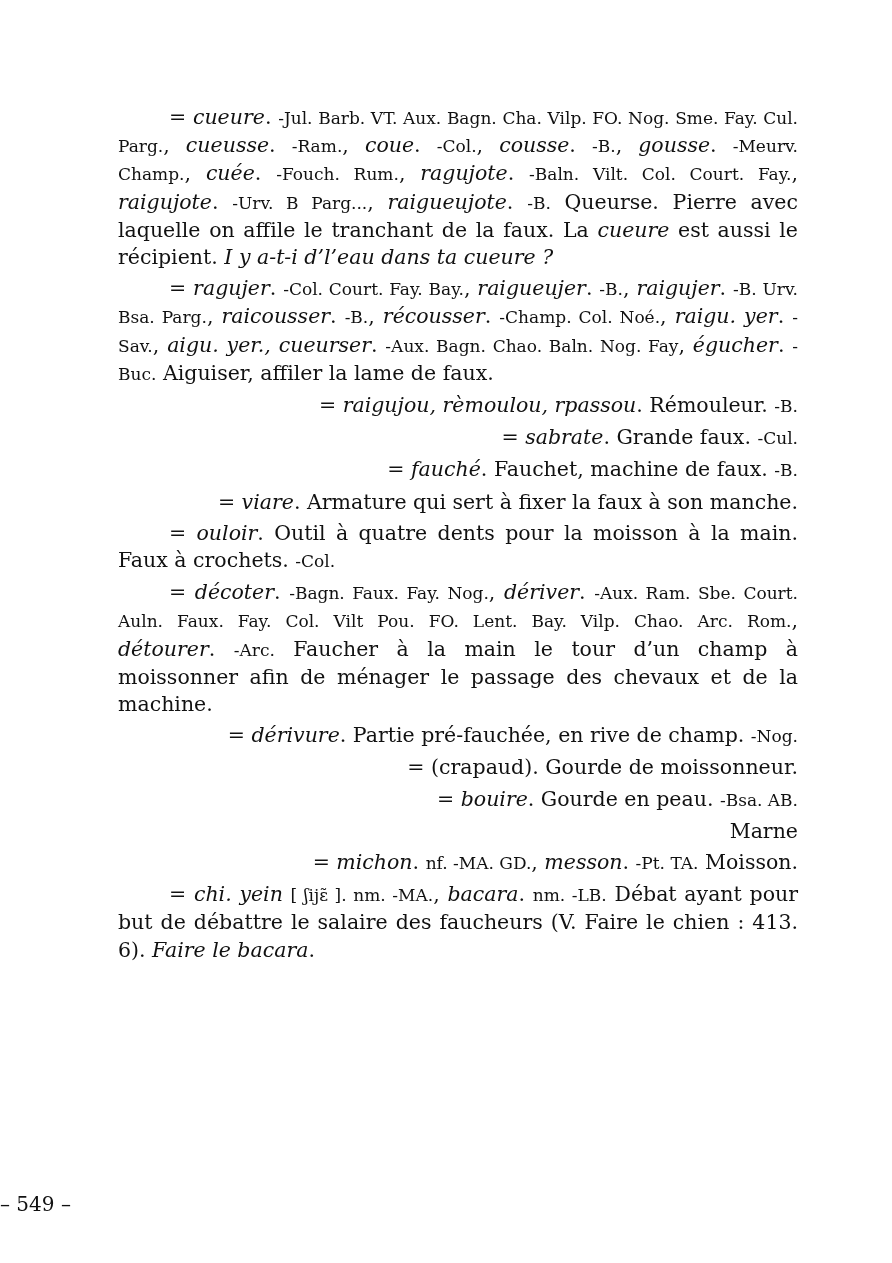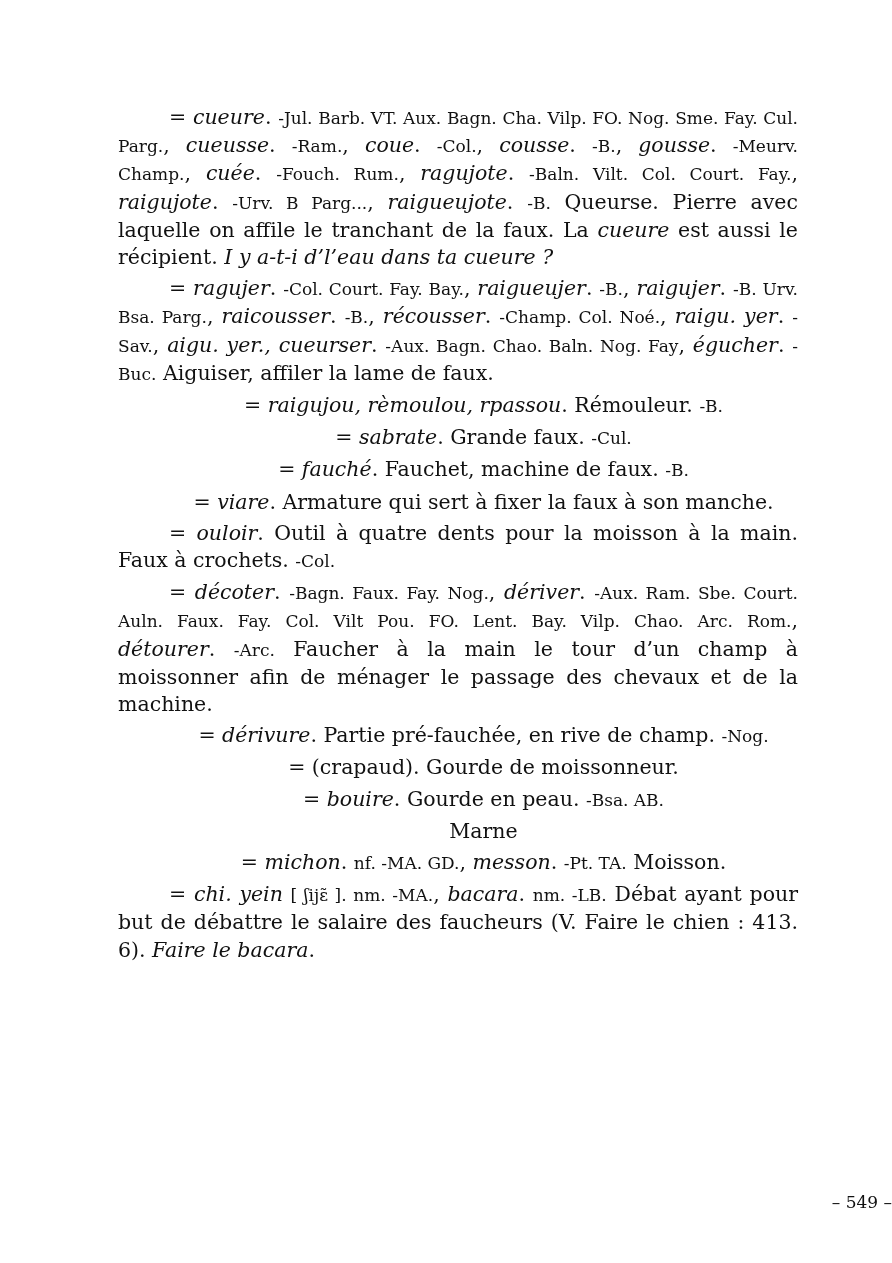--- a/index.html
+++ b/index.html
@@ -1,24 +1,24 @@
 <!DOCTYPE html>
 <html><head>
 <meta charset="utf-8">
 <style>
   html, body { margin:0; padding:0; background:#ffffff; }
   body { width:892px; height:1263px; position:relative; overflow:hidden;
          font-family: "DejaVu Serif", "Liberation Serif", serif; color:#111; }
   .page { position:absolute; left:118px; top:104px; width:680px; }
   .p { font-size:20.5px; line-height:27.2px; text-align:justify; margin:0 0 4px 0; text-indent:51px; }
-  .p.single { text-align:center; }
+  .p.single { text-align:right; }
   .i { font-style:italic; }
   .s { font-size:17px; }
   .u { }
-  .pageno { position:absolute; left:0; width:892px; top:1192px; text-align:right; font-size:17px; }
+  .pageno { position:absolute; left:0; width:892px; top:1192px; text-align:left; font-size:20px; }
 </style>
 </head>
 <body>
 
 <div class="page" id="page-body">
     <p class="p"><span>= </span><span class="i">cueure</span><span>. </span><span class="s">-Jul. Barb. VT. Aux. Bagn. Cha. Vilp. FO. Nog. Sme. Fay. Cul. Parg.</span><span>, </span><span class="i">cueusse</span><span>. </span><span class="s">-Ram.</span><span>, </span><span class="i">coue</span><span>. </span><span class="s">-Col.</span><span>, </span><span class="i">cousse</span><span>. </span><span class="s">-B.</span><span>, </span><span class="i">gousse</span><span>. </span><span class="s">-Meurv. Champ.</span><span>, </span><span class="i">cuée</span><span>. </span><span class="s">-Fouch. Rum.</span><span>, </span><span class="i">ragujote</span><span>. </span><span class="s">-Baln. Vilt. Col. Court. Fay.</span><span>, </span><span class="i">raigujote</span><span>. </span><span class="s">-Urv. B Parg...</span><span>, </span><span class="i">raigueujote</span><span>. </span><span class="s">-B.</span><span> Queurse. Pierre avec laquelle on affile le tranchant de la faux. La </span><span class="i">cueure</span><span> est aussi le récipient. </span><span class="i">I y a-t-i d’l’eau dans ta cueure ?</span></p>
     <p class="p"><span>= </span><span class="i">ragujer</span><span>. </span><span class="s">-Col. Court. Fay. Bay.</span><span>, </span><span class="i">raigueujer</span><span>. </span><span class="s">-B.</span><span>, </span><span class="i">raigujer</span><span>. </span><span class="s">-B. Urv. Bsa. Parg.</span><span>, </span><span class="i">raicousser</span><span>. </span><span class="s">-B.</span><span>, </span><span class="i">récousser</span><span>. </span><span class="s">-Champ. Col. Noé.</span><span>, </span><span class="i">raigu. yer</span><span>. </span><span class="s">-Sav.</span><span>, </span><span class="i">aigu. yer., cueurser</span><span>. </span><span class="s">-Aux. Bagn. Chao. Baln. Nog. Fay</span><span>, </span><span class="i">égucher</span><span>. </span><span class="s">-Buc.</span><span> Aiguiser, affiler la lame de faux.</span></p>
     <p class="p single"><span>= </span><span class="i">raigujou, rèmoulou, rpassou</span><span>. Rémouleur. </span><span class="s">-B.</span></p>
     <p class="p single"><span>= </span><span class="i">sabrate</span><span>. Grande faux. </span><span class="s">-Cul.</span></p>
     <p class="p single"><span>= </span><span class="i">fauché</span><span>. Fauchet, machine de faux. </span><span class="s">-B.</span></p>

